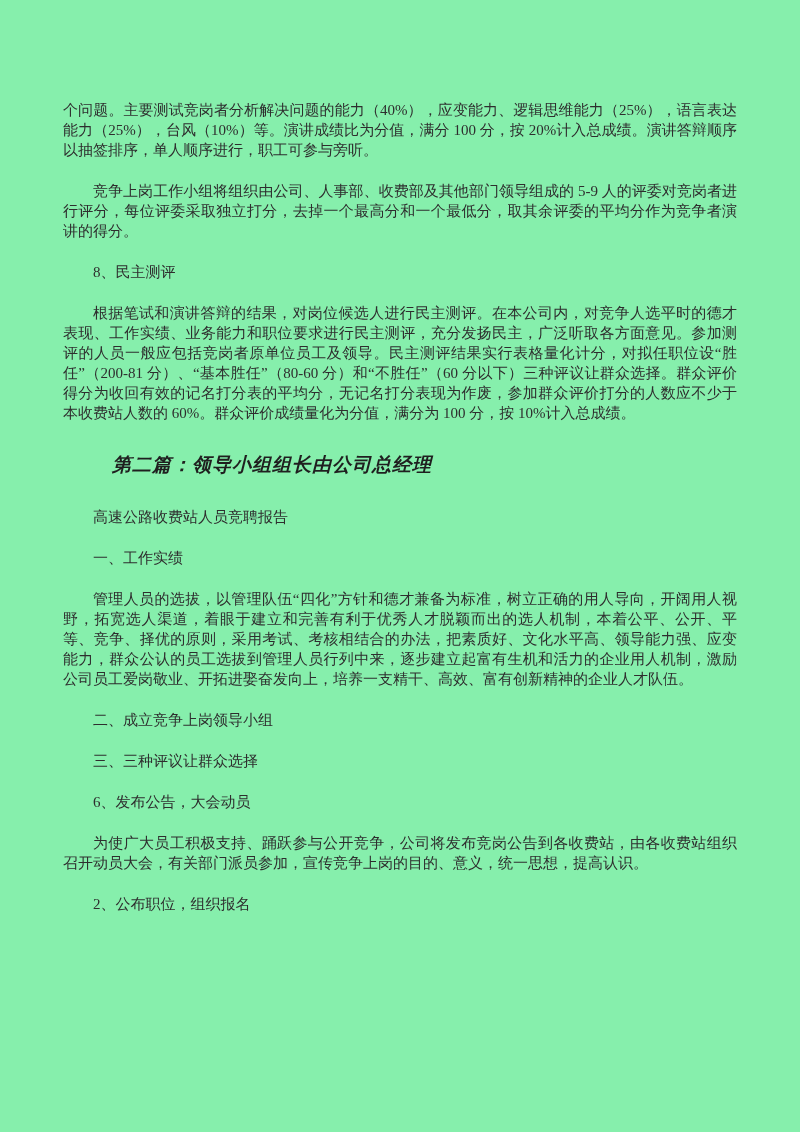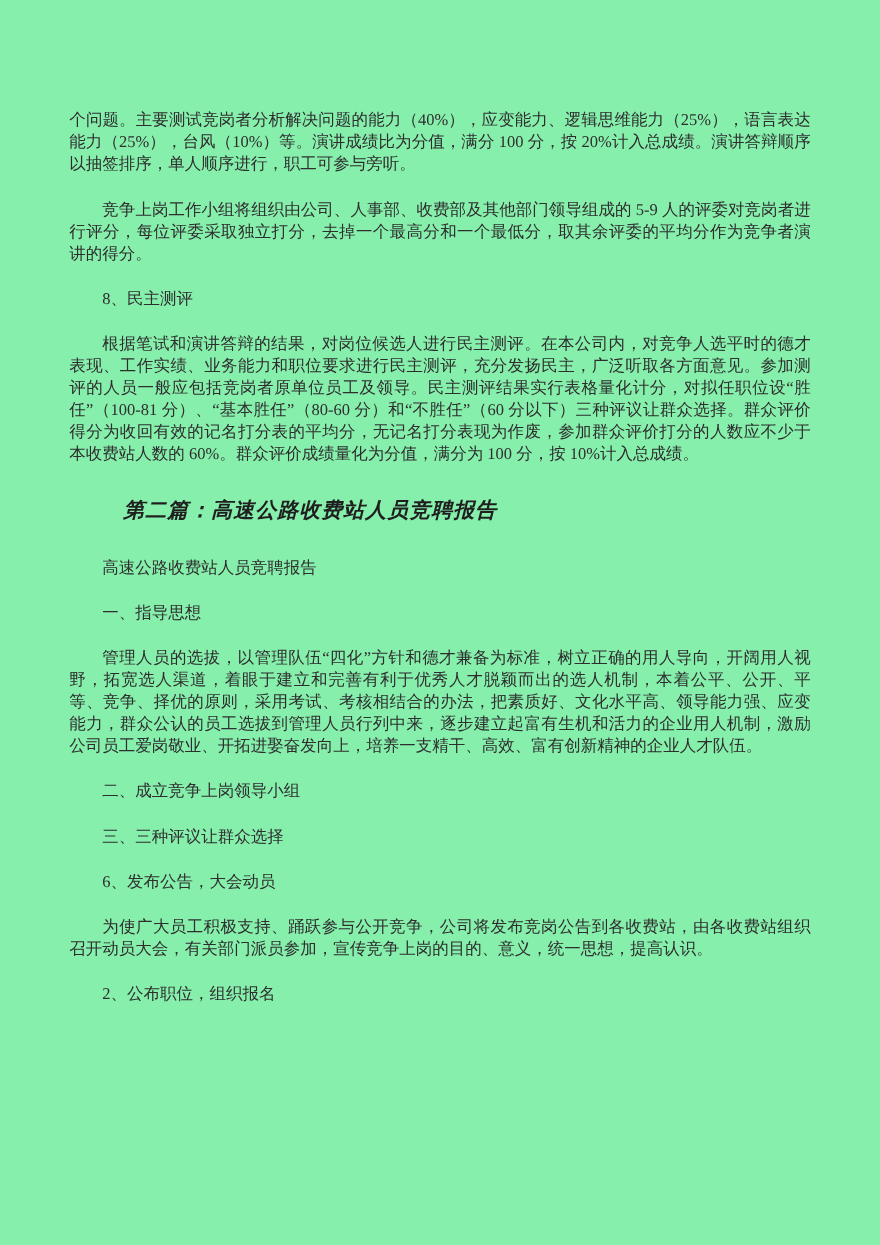--- a/index.html
+++ b/index.html
@@ -44,27 +44,27 @@
 <body>
 
 <div class="page">
 
   <p class="para">个问题。主要测试竞岗者分析解决问题的能力（40%），应变能力、逻辑思维能力（25%），语言表达能力（25%），台风（10%）等。演讲成绩比为分值，满分 100 分，按 20%计入总成绩。演讲答辩顺序以抽签排序，单人顺序进行，职工可参与旁听。</p>
 
   <p class="para indent">竞争上岗工作小组将组织由公司、人事部、收费部及其他部门领导组成的 5-9 人的评委对竞岗者进行评分，每位评委采取独立打分，去掉一个最高分和一个最低分，取其余评委的平均分作为竞争者演讲的得分。</p>
 
   <p class="para indent">8、民主测评</p>
 
-  <p class="para indent">根据笔试和演讲答辩的结果，对岗位候选人进行民主测评。在本公司内，对竞争人选平时的德才表现、工作实绩、业务能力和职位要求进行民主测评，充分发扬民主，广泛听取各方面意见。参加测评的人员一般应包括竞岗者原单位员工及领导。民主测评结果实行表格量化计分，对拟任职位设“胜任”（100-81 分）、“基本胜任”（80-60 分）和“不胜任”（60 分以下）三种评议让群众选择。群众评价得分为收回有效的记名打分表的平均分，无记名打分表现为作废，参加群众评价打分的人数应不少于本收费站人数的 60%。群众评价成绩量化为分值，满分为 100 分，按 10%计入总成绩。</p>
+  <p class="para indent">根据笔试和演讲答辩的结果，对岗位候选人进行民主测评。在本公司内，对竞争人选平时的德才表现、工作实绩、业务能力和职位要求进行民主测评，充分发扬民主，广泛听取各方面意见。参加测评的人员一般应包括竞岗者原单位员工及领导。民主测评结果实行表格量化计分，对拟任职位设“胜任”（200-81 分）、“基本胜任”（80-60 分）和“不胜任”（60 分以下）三种评议让群众选择。群众评价得分为收回有效的记名打分表的平均分，无记名打分表现为作废，参加群众评价打分的人数应不少于本收费站人数的 60%。群众评价成绩量化为分值，满分为 100 分，按 10%计入总成绩。</p>
 
-  <h1 class="section-heading">第二篇：高速公路收费站人员竞聘报告</h1>
+  <h1 class="section-heading">第二篇：领导小组组长由公司总经理</h1>
 
   <p class="para indent">高速公路收费站人员竞聘报告</p>
 
-  <p class="para indent">一、指导思想</p>
+  <p class="para indent">一、工作实绩</p>
 
   <p class="para indent">管理人员的选拔，以管理队伍“四化”方针和德才兼备为标准，树立正确的用人导向，开阔用人视野，拓宽选人渠道，着眼于建立和完善有利于优秀人才脱颖而出的选人机制，本着公平、公开、平等、竞争、择优的原则，采用考试、考核相结合的办法，把素质好、文化水平高、领导能力强、应变能力，群众公认的员工选拔到管理人员行列中来，逐步建立起富有生机和活力的企业用人机制，激励公司员工爱岗敬业、开拓进娶奋发向上，培养一支精干、高效、富有创新精神的企业人才队伍。</p>
 
   <p class="para indent">二、成立竞争上岗领导小组</p>
 
 
   <p class="para indent">三、三种评议让群众选择</p>
 
   <p class="para indent">6、发布公告，大会动员</p>
 

